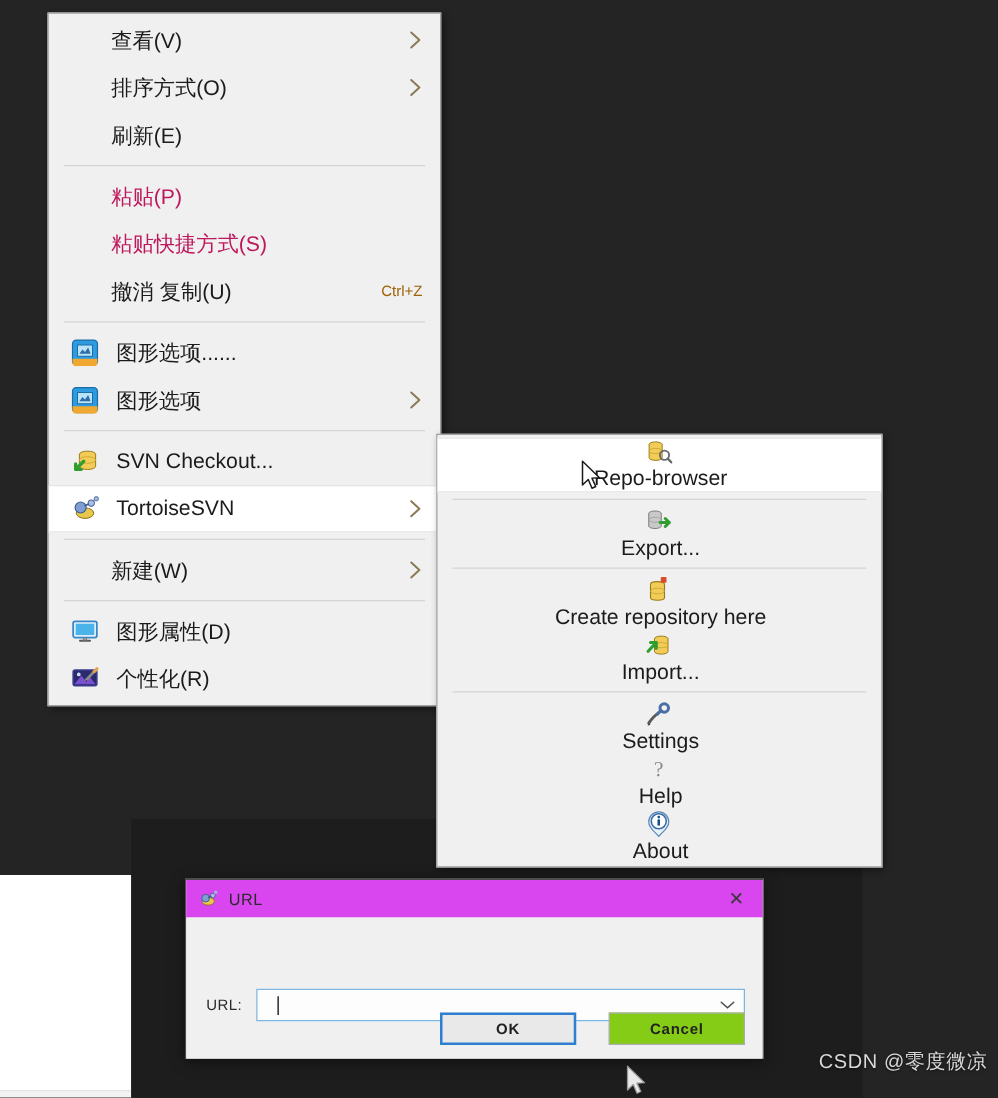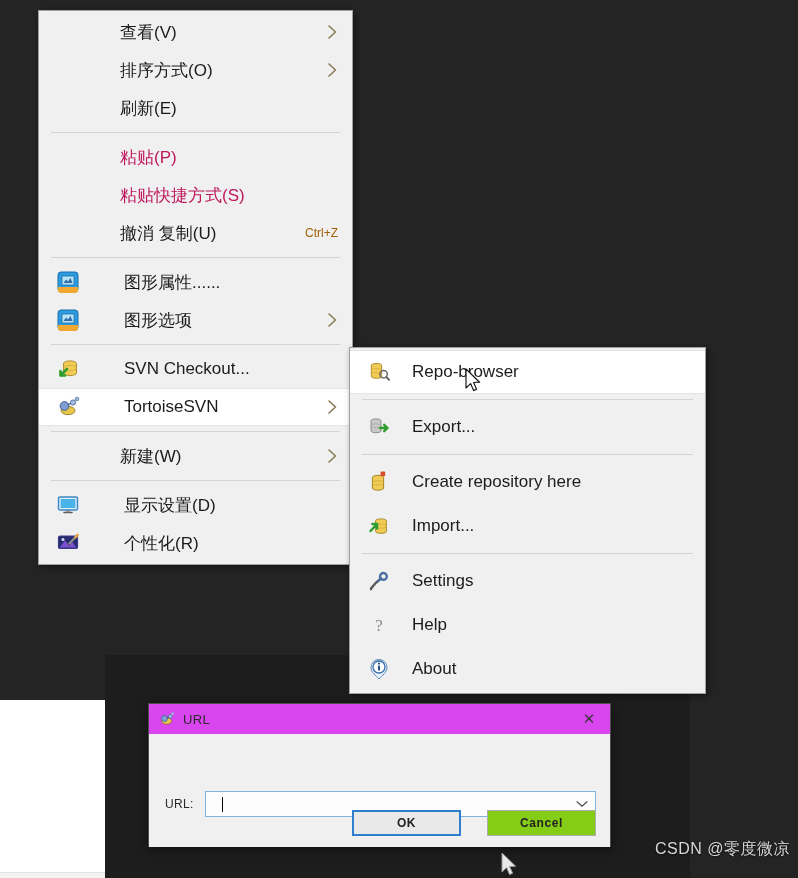--- a/index.html
+++ b/index.html
@@ -89,30 +89,30 @@
     background: #d4d4d4;
     margin: 5px 12px 5px 12px;
   }
 
   
   #main-menu {
     left: 38px; top: 10px;
     width: 315px;
   }
   #main-menu .mi { font-size: 17px; }
-  #main-menu .mi .label { padding-left: 6px; margin-left: 31px; }
+  #main-menu .mi .label { padding-left: 6px; }
   #main-menu .mi.noicon .label { padding-left: 50px; }
   #main-menu .mi.hover { margin: 0; }
 
   
   #tsvn-submenu {
     left: 349px; top: 347px;
     width: 357px;
   }
-  #tsvn-submenu .mi { height: 44px; font-size: 17px; }
+  #tsvn-submenu .mi { height: 44px; font-size: 17px; flex-direction: column; }
   #tsvn-submenu .mi.hover { height: 42px; }
   #tsvn-submenu .mi .ico { width: 30px; min-width: 30px; margin-left: 14px; }
   #tsvn-submenu .mi .label { padding-left: 16px; }
 
   
   .ic { display:block; }
 
   
   #url-dialog {
     position: absolute;
@@ -280,21 +280,21 @@
       <div class="mi">
         <span class="ico">
           <svg class="ic" width="22" height="22" viewBox="0 0 22 22">
             <rect x="1" y="1" width="20" height="20" rx="3" fill="#2e9ae0"></rect>
             <rect x="1" y="1" width="20" height="20" rx="3" fill="none" stroke="#1b6ea8" stroke-width="1"></rect>
             <path d="M1 16 L21 16 L21 19 a3 3 0 0 1 -3 3 L4 22 a3 3 0 0 1 -3 -3 Z" fill="#f0a830"></path>
             <rect x="5" y="5" width="12" height="9" fill="#b9e3f7" stroke="#1b6ea8" stroke-width="0.8"></rect>
             <path d="M6.5 12 L9 8.5 L11 10.5 L13.5 7 L15.5 12 Z" fill="#2e6da8"></path>
           </svg>
         </span>
-        <span class="label">图形属性......</span>
+        <span class="label">图形选项......</span>
       </div>
       <div class="mi">
         <span class="ico">
           <svg class="ic" width="22" height="22" viewBox="0 0 22 22">
             <rect x="1" y="1" width="20" height="20" rx="3" fill="#2e9ae0"></rect>
             <rect x="1" y="1" width="20" height="20" rx="3" fill="none" stroke="#1b6ea8" stroke-width="1"></rect>
             <path d="M1 16 L21 16 L21 19 a3 3 0 0 1 -3 3 L4 22 a3 3 0 0 1 -3 -3 Z" fill="#f0a830"></path>
             <rect x="5" y="5" width="12" height="9" fill="#b9e3f7" stroke="#1b6ea8" stroke-width="0.8"></rect>
             <path d="M6.5 12 L9 8.5 L11 10.5 L13.5 7 L15.5 12 Z" fill="#2e6da8"></path>
           </svg>
@@ -347,21 +347,21 @@
       <div class="sep"></div>
       <div class="mi">
         <span class="ico">
           <svg class="ic" width="22" height="20" viewBox="0 0 22 20">
             <rect x="1.5" y="2" width="19" height="13" rx="1.6" fill="#dfeefb" stroke="#3b86c6" stroke-width="1.4"></rect>
             <rect x="3.6" y="4" width="14.8" height="9" fill="#49b3ea"></rect>
             <path d="M7 17.5 L15 17.5" stroke="#5a5a5a" stroke-width="1.6" stroke-linecap="round"></path>
             <path d="M10 15 L10 17.5 M12 15 L12 17.5" stroke="#7a7a7a" stroke-width="1.2"></path>
           </svg>
         </span>
-        <span class="label">显示设置(D)</span>
+        <span class="label">图形属性(D)</span>
       </div>
       <div class="mi">
         <span class="ico">
           <svg class="ic" width="22" height="20" viewBox="0 0 22 20">
             <rect x="1.5" y="3" width="19" height="12.5" rx="1.6" fill="#2a2a6e" stroke="#3b3b8c" stroke-width="1.2"></rect>
             <path d="M2.6 14.4 L8 7.6 L11.4 11.4 L14.4 8 L19.4 14.4 Z" fill="#7a4fd0"></path>
             <circle cx="6" cy="6.5" r="1.5" fill="#cfd8ff"></circle>
             <path d="M12 11 L19 3.5" stroke="#8a8a8a" stroke-width="2.2" stroke-linecap="round"></path>
             <path d="M18.4 4.3 L20.6 2" stroke="#e0a24a" stroke-width="2.6" stroke-linecap="round"></path>
             <path d="M12.2 10.8 L11 12.6 L13 11.8 Z" fill="#2b2b2b"></path>

